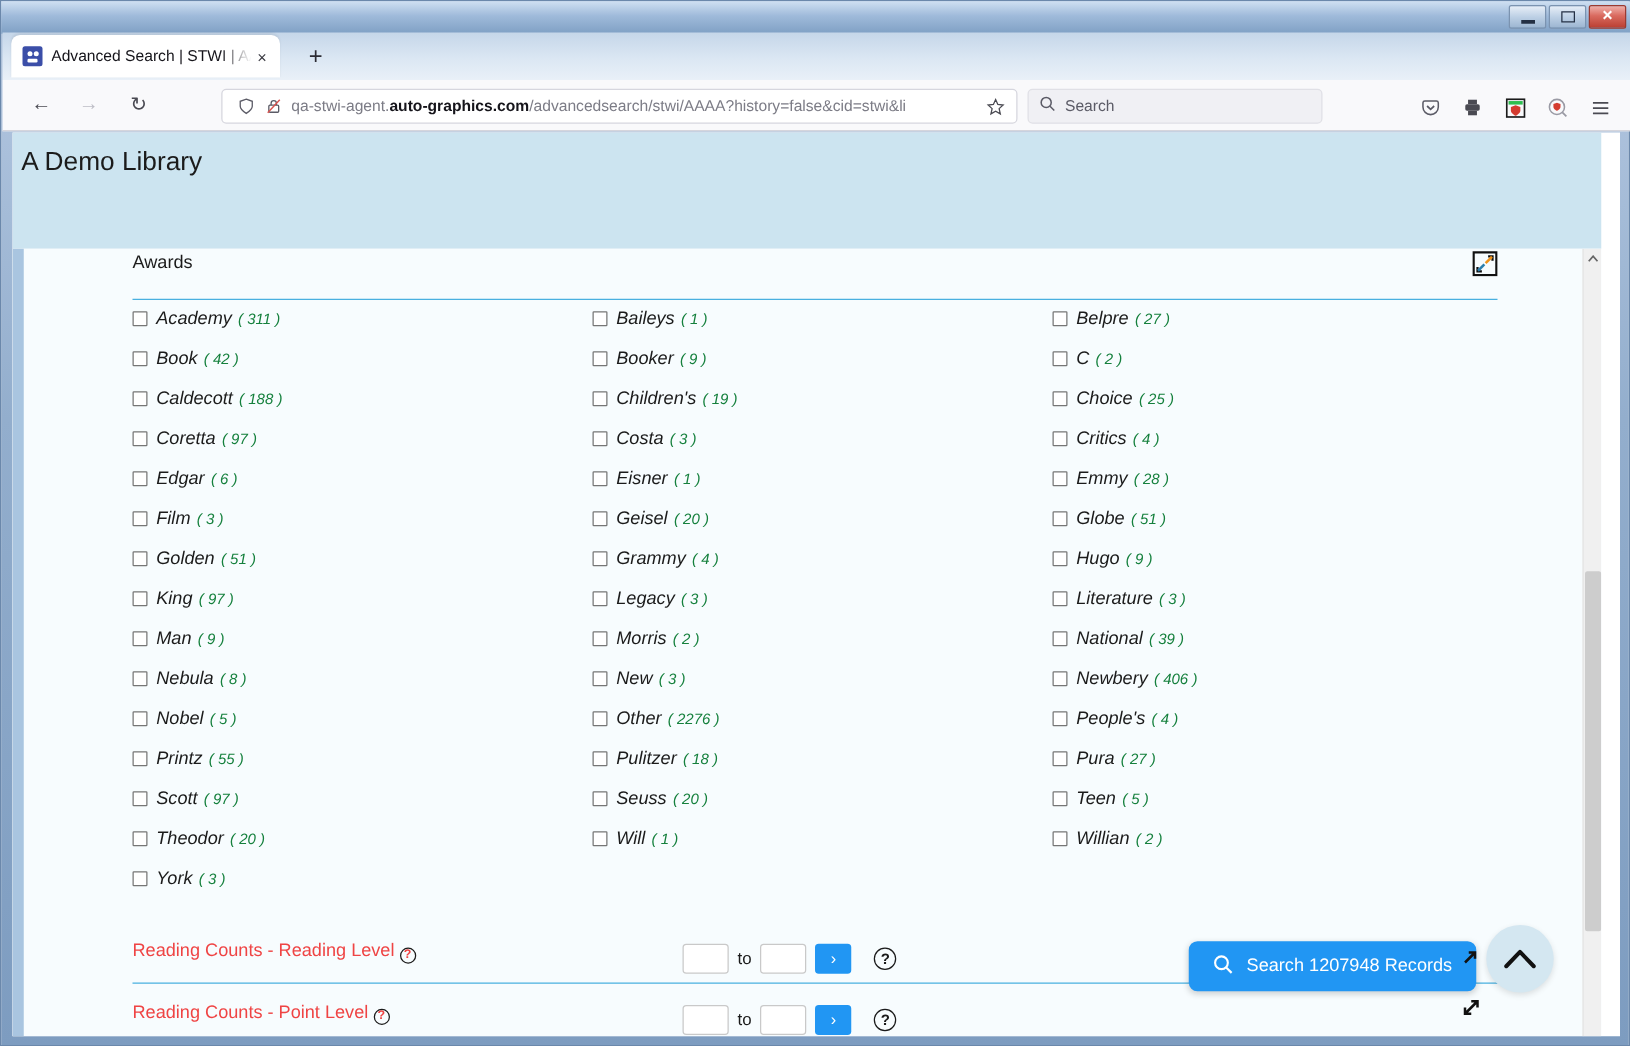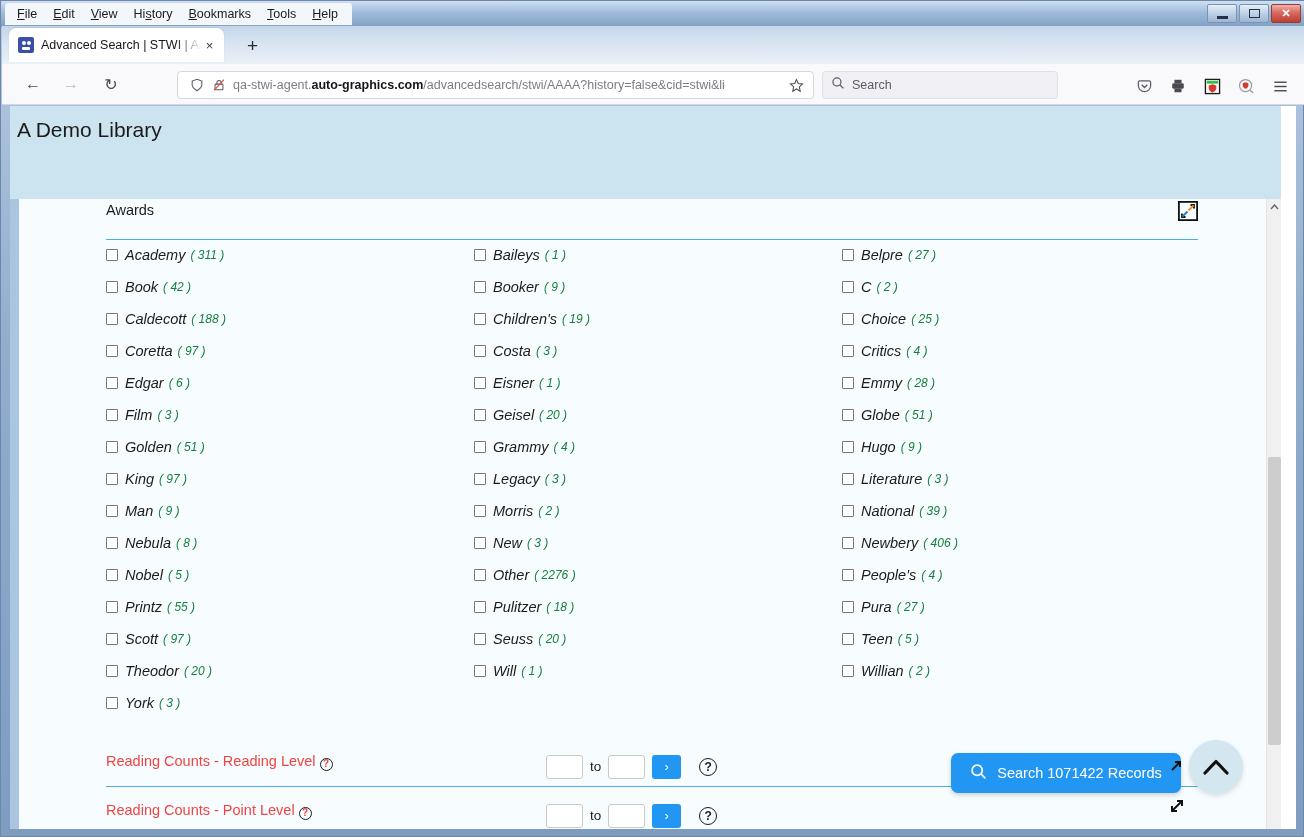--- a/index.html
+++ b/index.html
@@ -270,29 +270,20 @@
     position:absolute; left:0; top:93px; width:9px; height:630px;
     background:#a9c5e0;
   }
 </style>
 </head>
 <body>
 
 <div id="win">
 
   <div id="titlebar">
-    <div id="menubar">
-      <div class="mi"><u>F</u>ile</div>
-      <div class="mi"><u>E</u>dit</div>
-      <div class="mi"><u>V</u>iew</div>
-      <div class="mi">Hi<u>s</u>tory</div>
-      <div class="mi"><u>B</u>ookmarks</div>
-      <div class="mi"><u>T</u>ools</div>
-      <div class="mi"><u>H</u>elp</div>
-    </div>
     <div class="wbtns">
       <div class="wbtn">
           <div class="min"></div>
         </div>
       <div class="wbtn">
           <div class="max"></div>
         </div>
       <div class="wbtn close">
           <span class="gl">✕</span>
         </div>
@@ -764,21 +755,21 @@
     <div id="leftrail"></div>
   </div>
 
   <div id="searchrecbtn">
     <span>
       <svg width="17" height="17" viewBox="0 0 18 18">
           <circle cx="7.6" cy="7.6" r="5.4" fill="none" stroke="#fff" stroke-width="1.8"></circle>
           <line x1="11.6" y1="11.6" x2="16.2" y2="16.2" stroke="#fff" stroke-width="1.8"></line>
         </svg>
     </span>
-    <span>Search 1071422 Records</span>
+    <span>Search 1207948 Records</span>
   </div>
 
   <div id="scrolltop">
     <svg width="26" height="18" viewBox="0 0 26 18">
         <path d="M2 15 L13 3.5 L24 15" fill="none" stroke="#111" stroke-width="3.2" stroke-linecap="round" stroke-linejoin="round"></path>
       </svg>
   </div>
 
   <div class="resizearrow" id="ra1">
     <svg width="14" height="14" viewBox="0 0 14 14">

